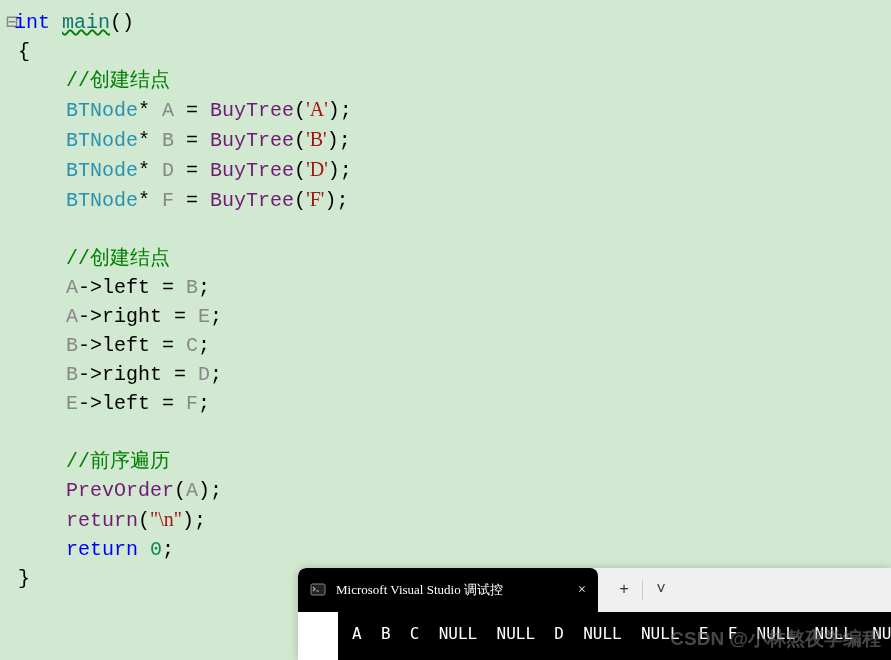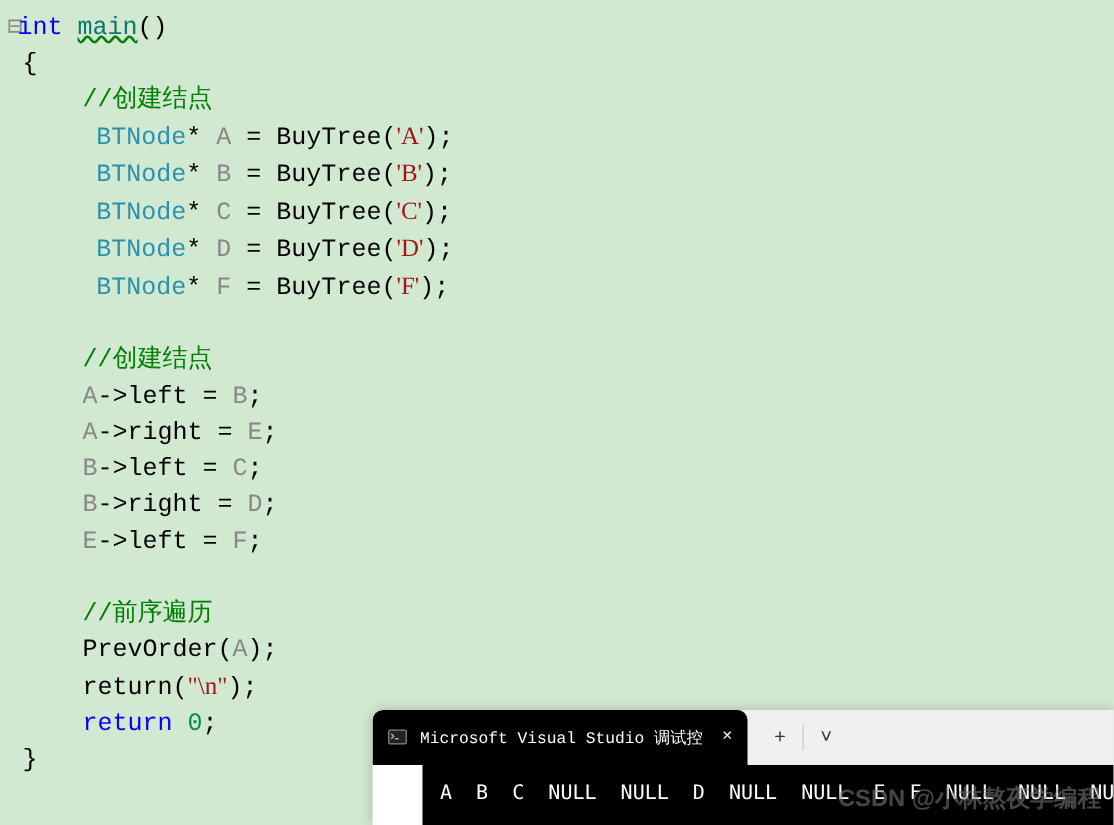--- a/index.html
+++ b/index.html
@@ -21,23 +21,23 @@
       white-space: pre;
       padding-left: 6px;
     }
     .gutter {
       display: inline-block;
       width: 8px;
       color: #888;
     }
     .kw-type { color: #0000ff; }
     .fn-main { color: #0f766e; text-decoration: underline wavy #008000; }
-    .fn-buytree { color: #000000; }
+    .fn-buytree { color: #701a75; }
     .var { color: #888888; }
-    .type { color: #2b91af; margin-left: 11px; }
+    .type { color: #2b91af; }
     .op { color: #000; }
     .paren { color: #000; }
     .str { color: #a31515; font-family: "SimSun", serif; }
     .num { color: #098658; }
     .comment { color: #008000; }
     .semi { color: #000; }
     .brace { color: #000; }
     .kw-return { color: #0000ff; }
     
     .terminal-window {
@@ -58,21 +58,21 @@
       background: #f0f0f0;
       border-radius: 8px 0 0 0;
     }
     .terminal-tab {
       background: #000;
       color: #fff;
       display: flex;
       align-items: center;
       padding: 0 12px;
       border-radius: 8px 8px 0 0;
-      font-family: Liberation Mono, monospace;
+      font-family: Liberation Serif, serif;
       font-size: 13px;
       gap: 10px;
       width: 300px;
     }
     .terminal-tab-icon {
       width: 16px;
       height: 16px;
       display: inline-flex;
       align-items: center;
       justify-content: center;
@@ -132,21 +132,20 @@
   </style>
 </head>
 <body>
 
 <div class="editor">
   <div class="line"><span class="gutter">⊟</span><span class="kw-type">int</span> <span class="fn-main">main</span><span class="paren">()</span></div>
   <div class="line"> <span class="brace">{</span></div>
   <div class="line">     <span class="comment">//创建结点</span></div>
   <div class="line">     <span class="type">BTNode</span><span class="op">*</span> <span class="var">A</span><span class="op"> = </span><span class="fn-buytree">BuyTree</span>(<span class="str">'A'</span>)<span class="semi">;</span></div>
   <div class="line">     <span class="type">BTNode</span><span class="op">*</span> <span class="var">B</span><span class="op"> = </span><span class="fn-buytree">BuyTree</span>(<span class="str">'B'</span>)<span class="semi">;</span></div>
-  <div class="line">     <span class="type">BTNode</span><span class="op">*</span> <span class="var">C</span><span class="op"> = </span><span class="fn-buytree">BuyTree</span>(<span class="str">'C'</span>)<span class="semi">;</span></div>
   <div class="line">     <span class="type">BTNode</span><span class="op">*</span> <span class="var">D</span><span class="op"> = </span><span class="fn-buytree">BuyTree</span>(<span class="str">'D'</span>)<span class="semi">;</span></div>
   <div class="line">     <span class="type">BTNode</span><span class="op">*</span> <span class="var">F</span><span class="op"> = </span><span class="fn-buytree">BuyTree</span>(<span class="str">'F'</span>)<span class="semi">;</span></div>
   <div class="line"> </div>
   <div class="line">     <span class="comment">//创建结点</span></div>
   <div class="line">     <span class="var">A</span><span class="op">-&gt;left = </span><span class="var">B</span><span class="semi">;</span></div>
   <div class="line">     <span class="var">A</span><span class="op">-&gt;right = </span><span class="var">E</span><span class="semi">;</span></div>
   <div class="line">     <span class="var">B</span><span class="op">-&gt;left = </span><span class="var">C</span><span class="semi">;</span></div>
   <div class="line">     <span class="var">B</span><span class="op">-&gt;right = </span><span class="var">D</span><span class="semi">;</span></div>
   <div class="line">     <span class="var">E</span><span class="op">-&gt;left = </span><span class="var">F</span><span class="semi">;</span></div>
   <div class="line"> </div>

